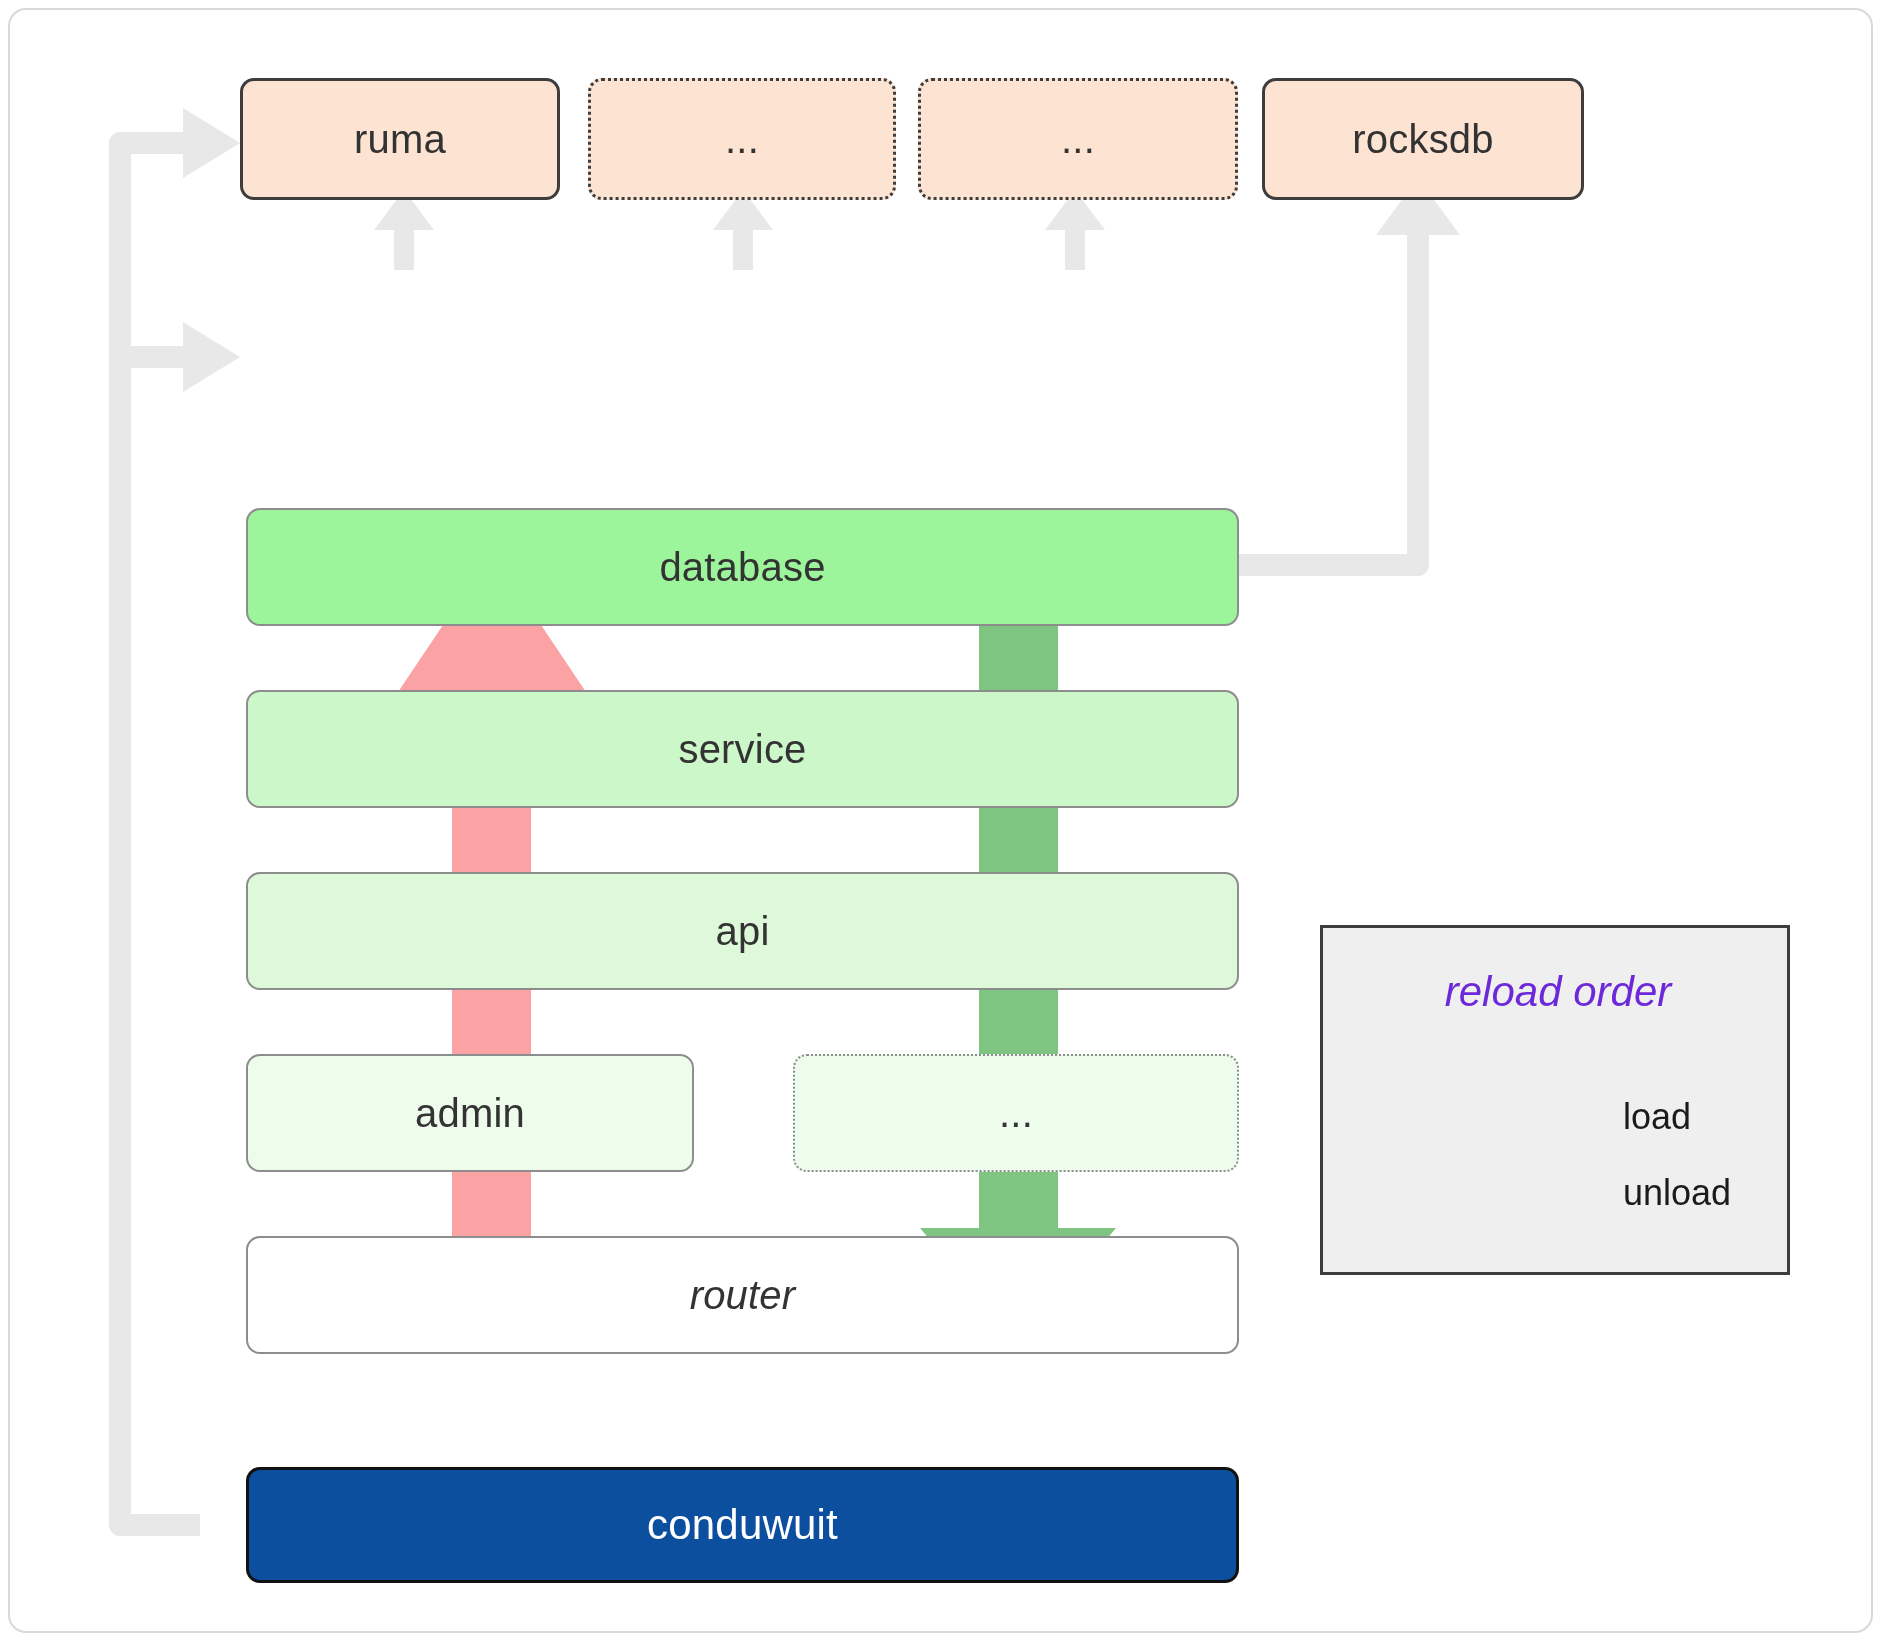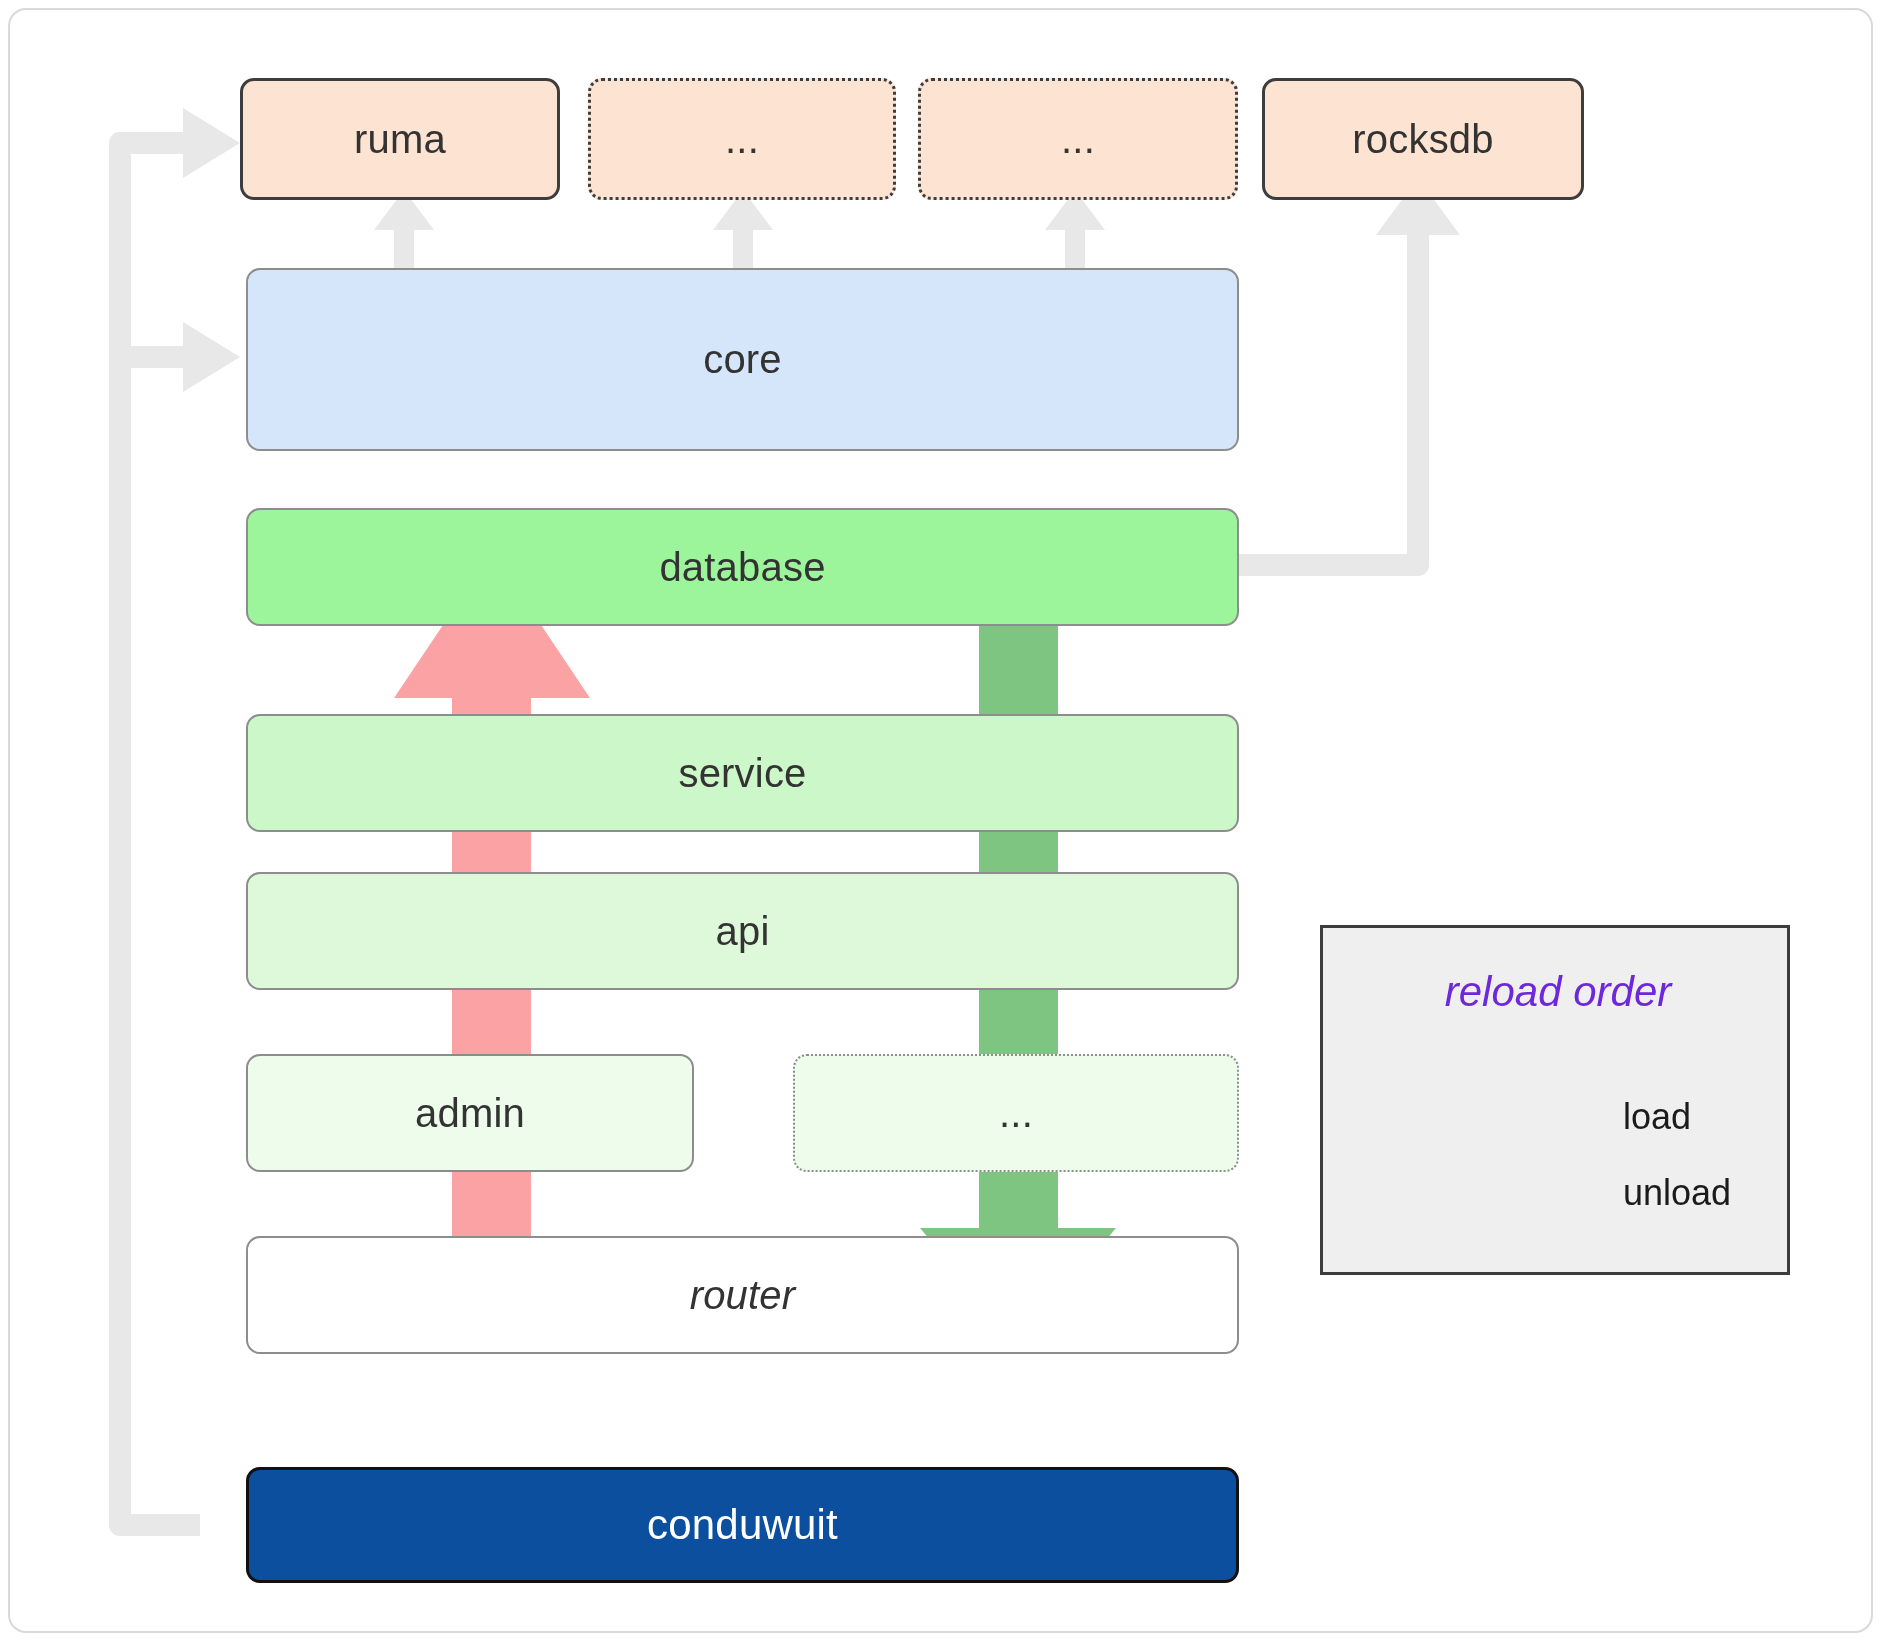--- a/index.html
+++ b/index.html
@@ -183,29 +183,26 @@
   </div>
 
   <div class="node dep-dotted" style="left:918px; top:78px; width:320px; height:122px;">
     <span>...</span>
   </div>
 
   <div class="node dep" style="left:1262px; top:78px; width:322px; height:122px;">
     <span>rocksdb</span>
   </div>
 
-  <div class="node core" style="left:246px; top:268px; width:993px; height:183px;">
-    <span>core</span>
-  </div>
 
   <div class="node database" style="left:246px; top:508px; width:993px; height:118px;">
     <span>database</span>
   </div>
 
-  <div class="node service" style="left:246px; top:714px; width:993px; height:118px;">
+  <div class="node service" style="left:246px; top:690px; width:993px; height:118px;">
     <span>service</span>
   </div>
 
   <div class="node api" style="left:246px; top:872px; width:993px; height:118px;">
     <span>api</span>
   </div>
 
   <div class="node admin" style="left:246px; top:1054px; width:448px; height:118px;">
     <span>admin</span>
   </div>

